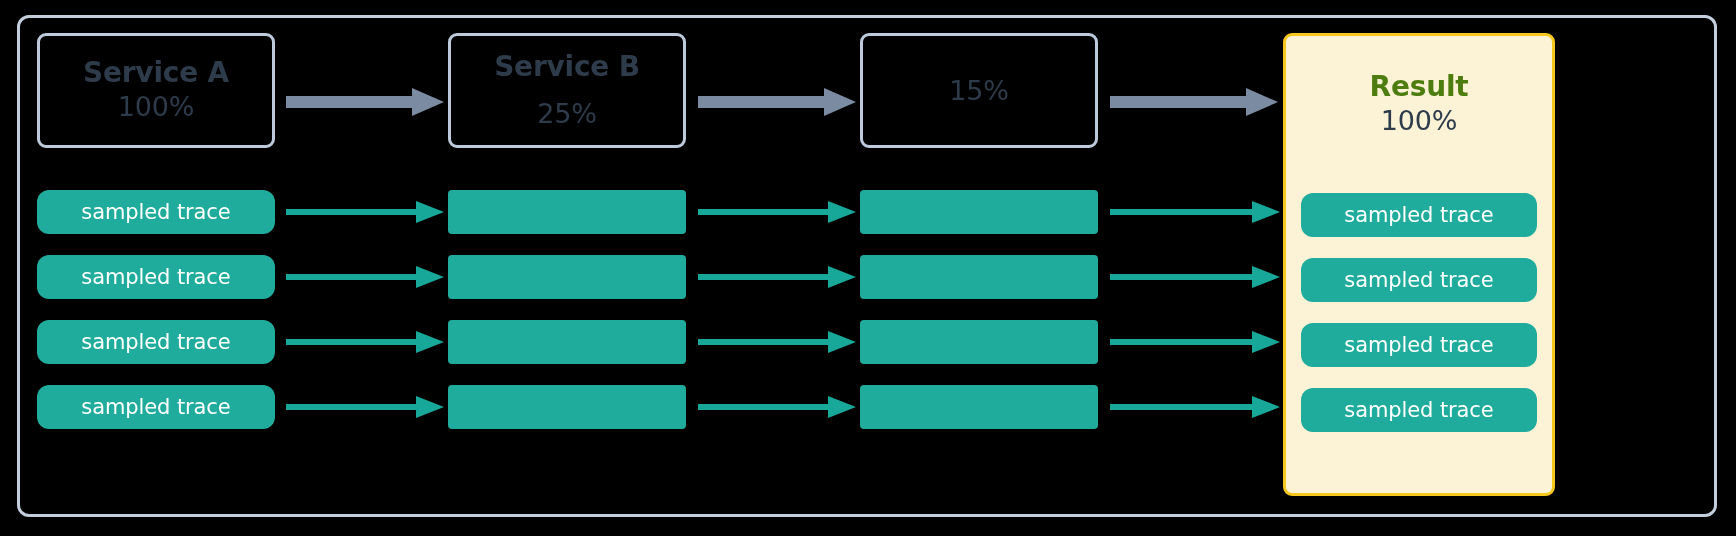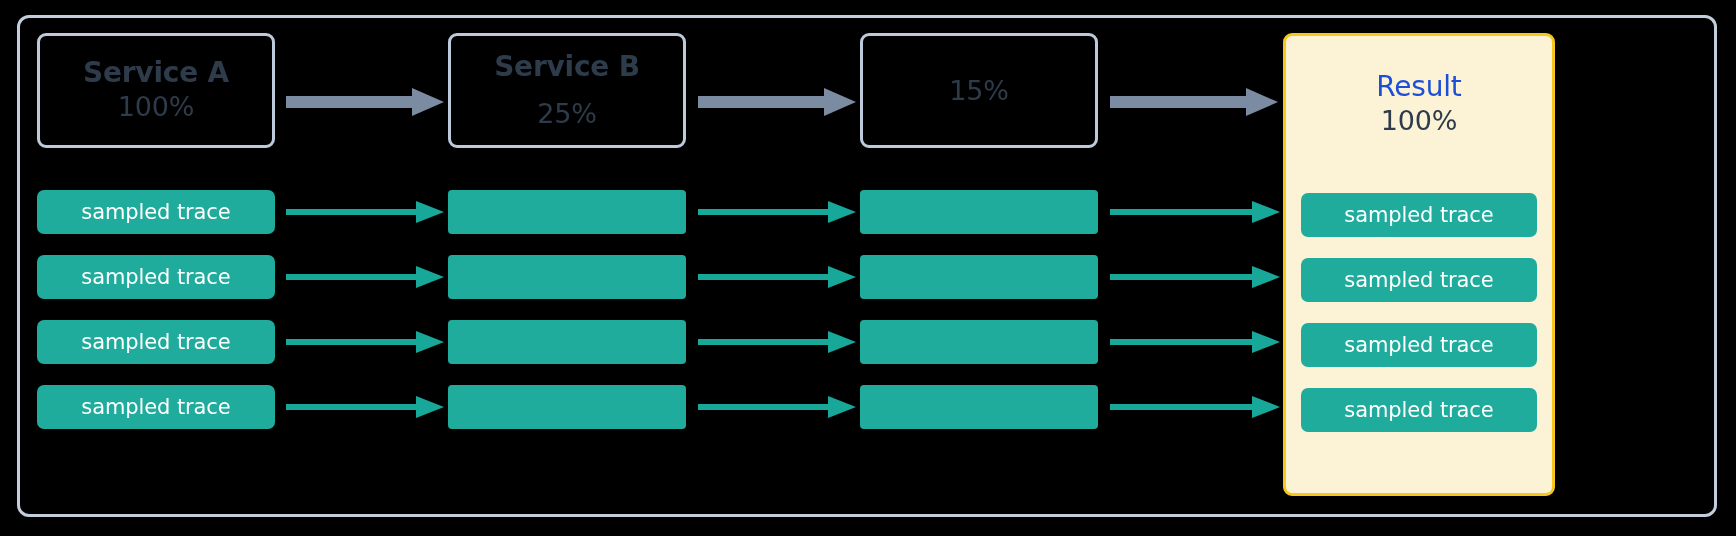--- a/index.html
+++ b/index.html
@@ -80,38 +80,38 @@
     left: 0; top: 0;
     width: 100%;
     height: 137px;
     display: flex;
     flex-direction: column;
     align-items: center;
     justify-content: center;
   }
   .result-name {
     font-size: 28px;
-    font-weight: 400;
-    color: #1d4ed8;
+    font-weight: 700;
+    color: #4d7c0f;
     line-height: 1.18;
     letter-spacing: -0.2px;
   }
   .result-pct {
     font-size: 27px;
     font-weight: 400;
     color: #2d3b4a;
     line-height: 1.3;
     letter-spacing: -0.2px;
   }
 
   
   .trace-bar {
     position: absolute;
     height: 44px;
-    border-radius: 7px;
+    border-radius: 12px;
     background: #20ac9c;
     display: flex;
     align-items: center;
     justify-content: center;
   }
   .trace-bar.plain { border-radius: 4px; }
   .trace-label {
     font-size: 21px;
     font-weight: 400;
     color: #ffffff;

